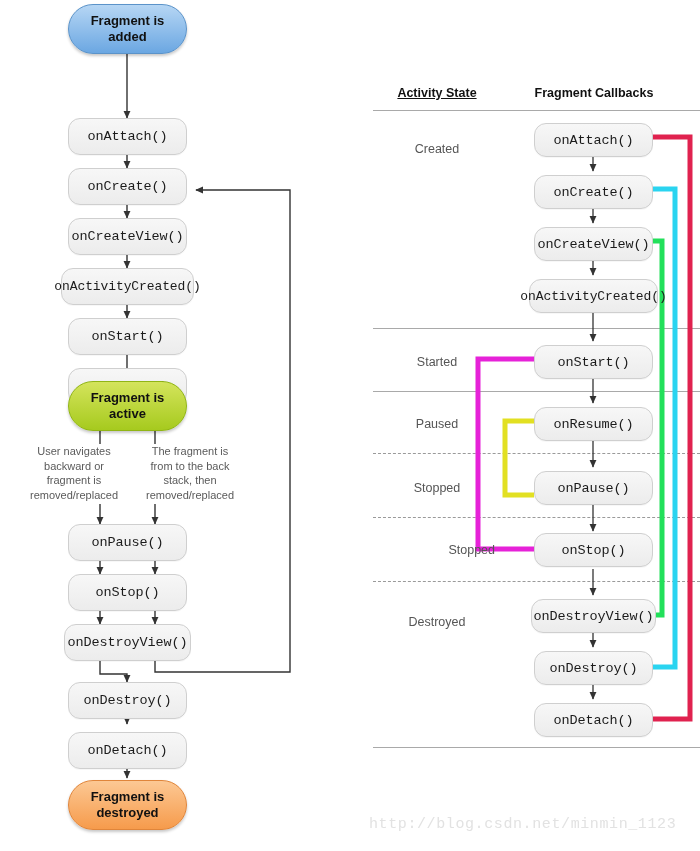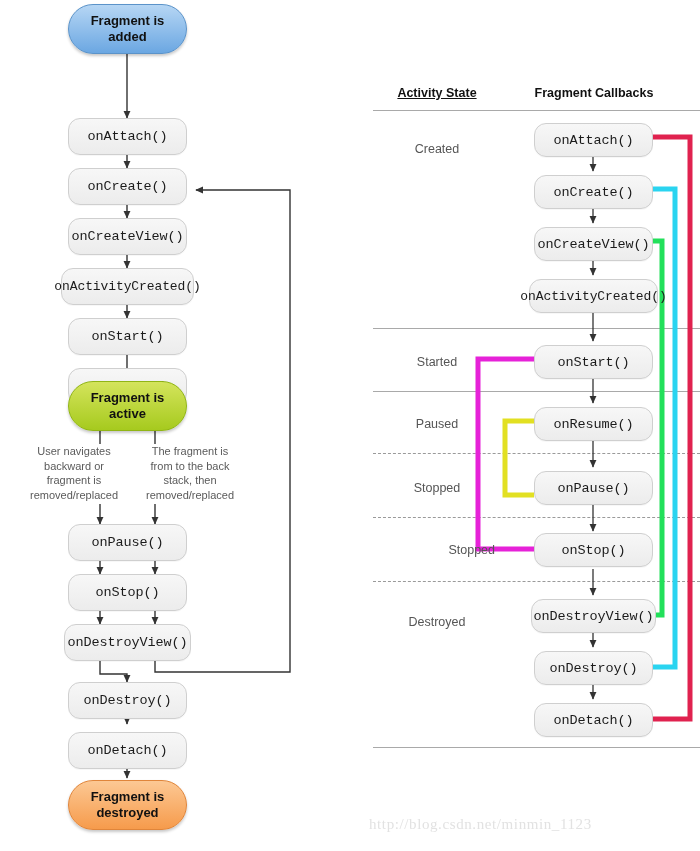--- a/index.html
+++ b/index.html
@@ -95,21 +95,21 @@
     z-index:2;
   }
 
   
   svg.lay{position:absolute;left:0;top:0;width:700px;height:851px;overflow:visible;}
   svg.under{z-index:3;}
 
   
   .watermark{
     position:absolute;
-    font-family:Liberation Serif, serif;
+    font-family:Liberation Mono, monospace;
     font-size:15px;
     color:#e2e2e2;
     letter-spacing:0.6px;
     white-space:nowrap;
     z-index:8;
   }
 </style>
 </head>
 <body>
 

